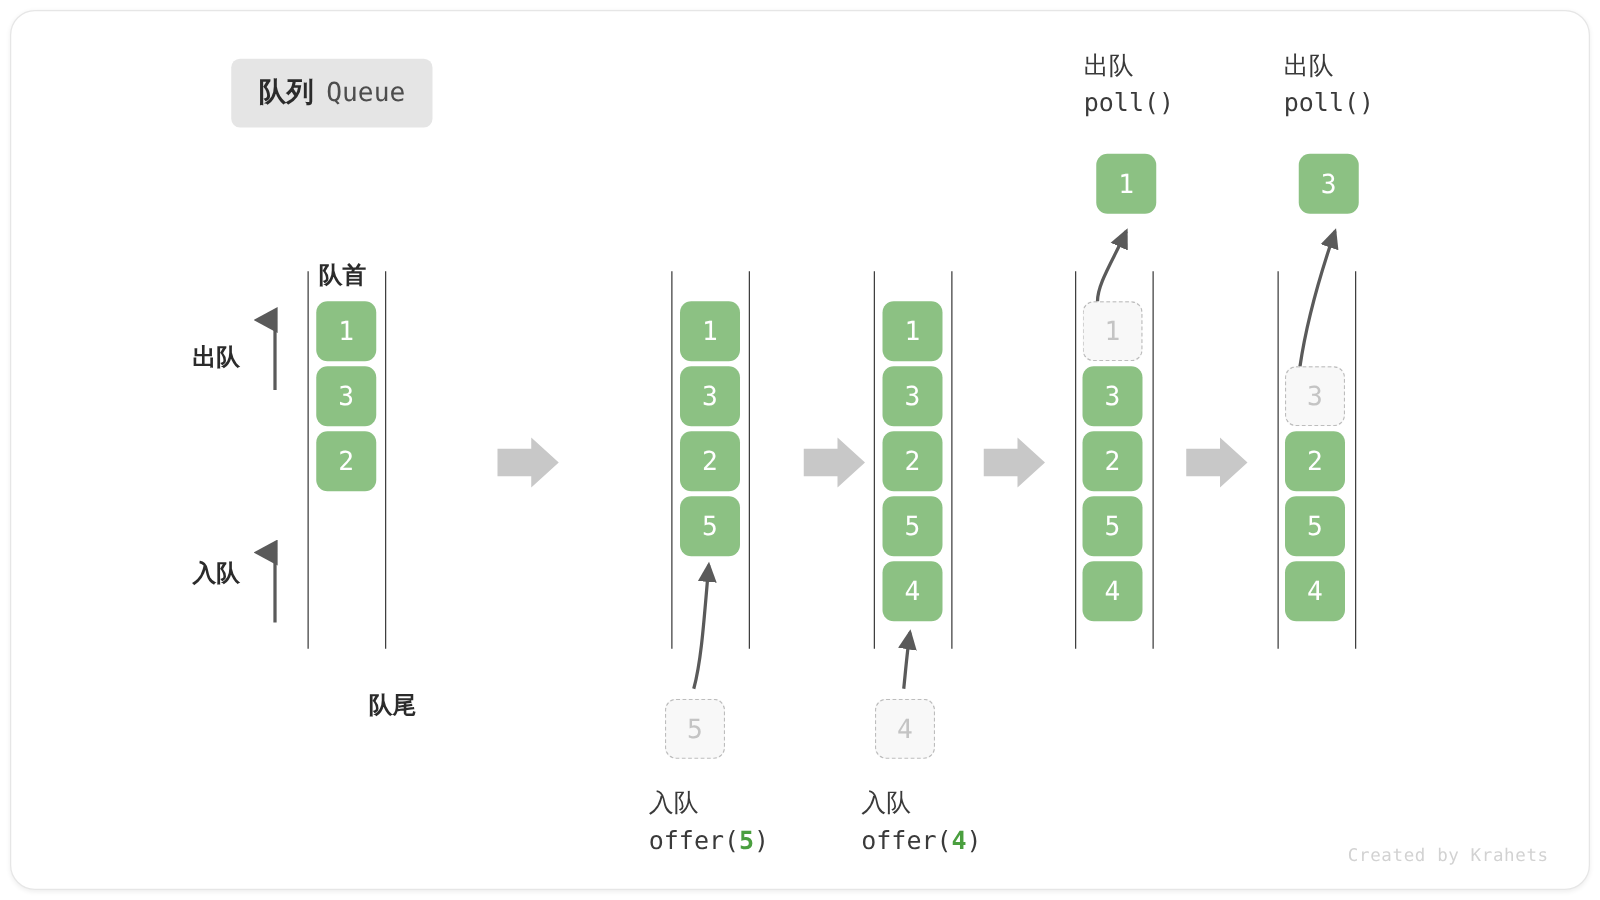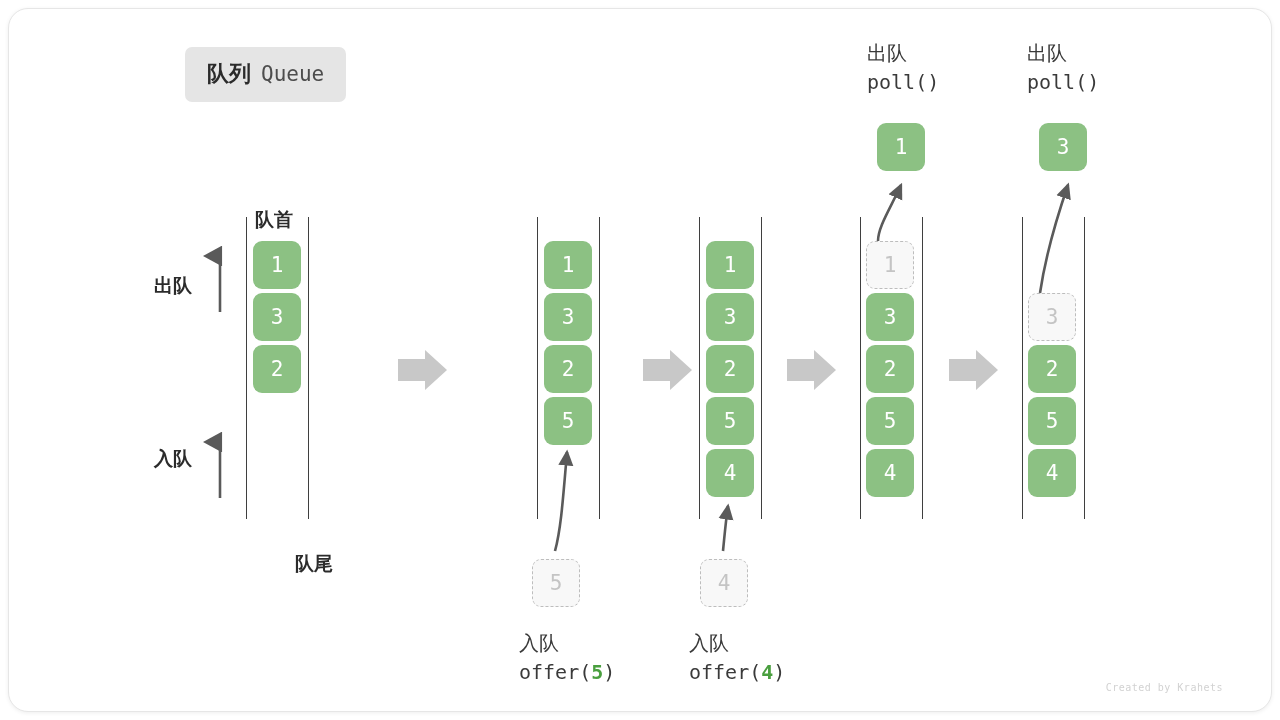--- a/index.html
+++ b/index.html
@@ -61,23 +61,23 @@
     position:absolute;text-align:left;white-space:nowrap;line-height:1.45;
   }
   .caption .cn{font-size:20px;color:#3a3a3a;display:block;}
   .caption .code{
     font-family:"DejaVu Sans Mono", monospace;font-size:20px;color:#3a3a3a;display:block;
   }
   .caption .code .arg{color:#4a9f3f;font-weight:bold;}
 
   
   .credit{
-    position:absolute;right:48px;bottom:18px;
+    position:absolute;right:32px;bottom:18px;
     font-family:"DejaVu Sans Mono", monospace;
-    font-size:10px;color:#d2d2d2;letter-spacing:.5px;
+    font-size:14px;color:#d2d2d2;letter-spacing:.5px;
   }
   svg{position:absolute;left:0;top:0;pointer-events:none;}
 </style>
 </head>
 <body>
 
 <div class="card">
 
   <div class="title-badge">
     <span class="title-cn">队列</span>

